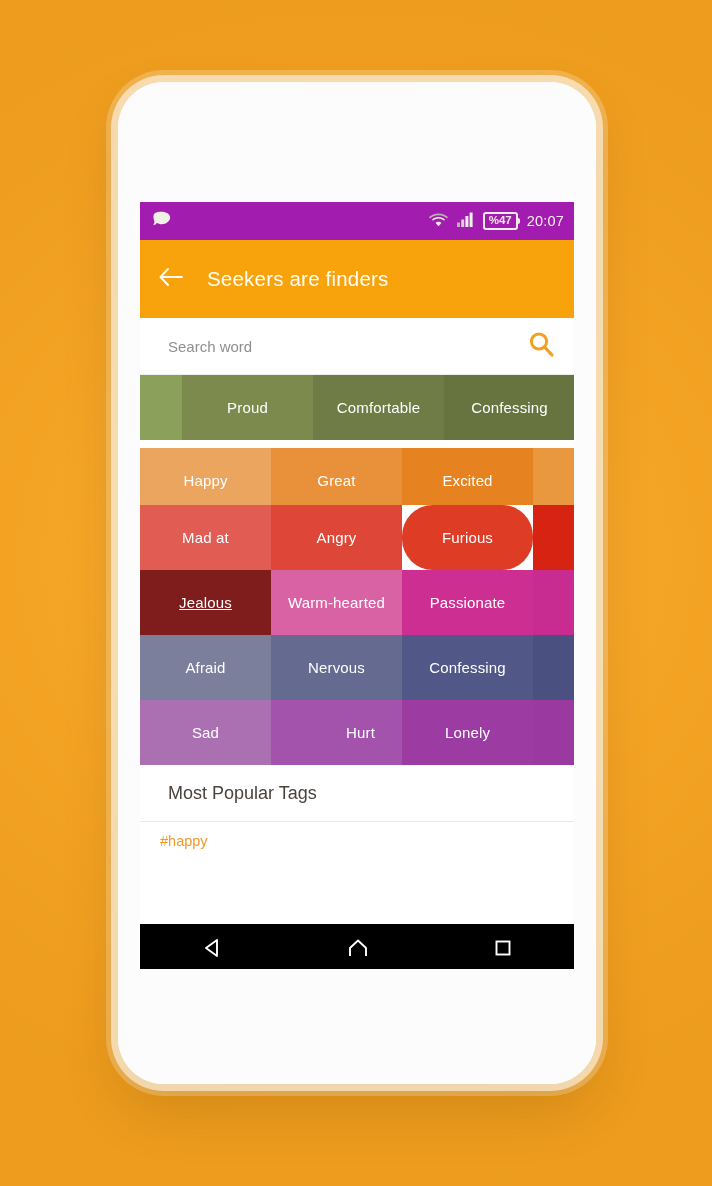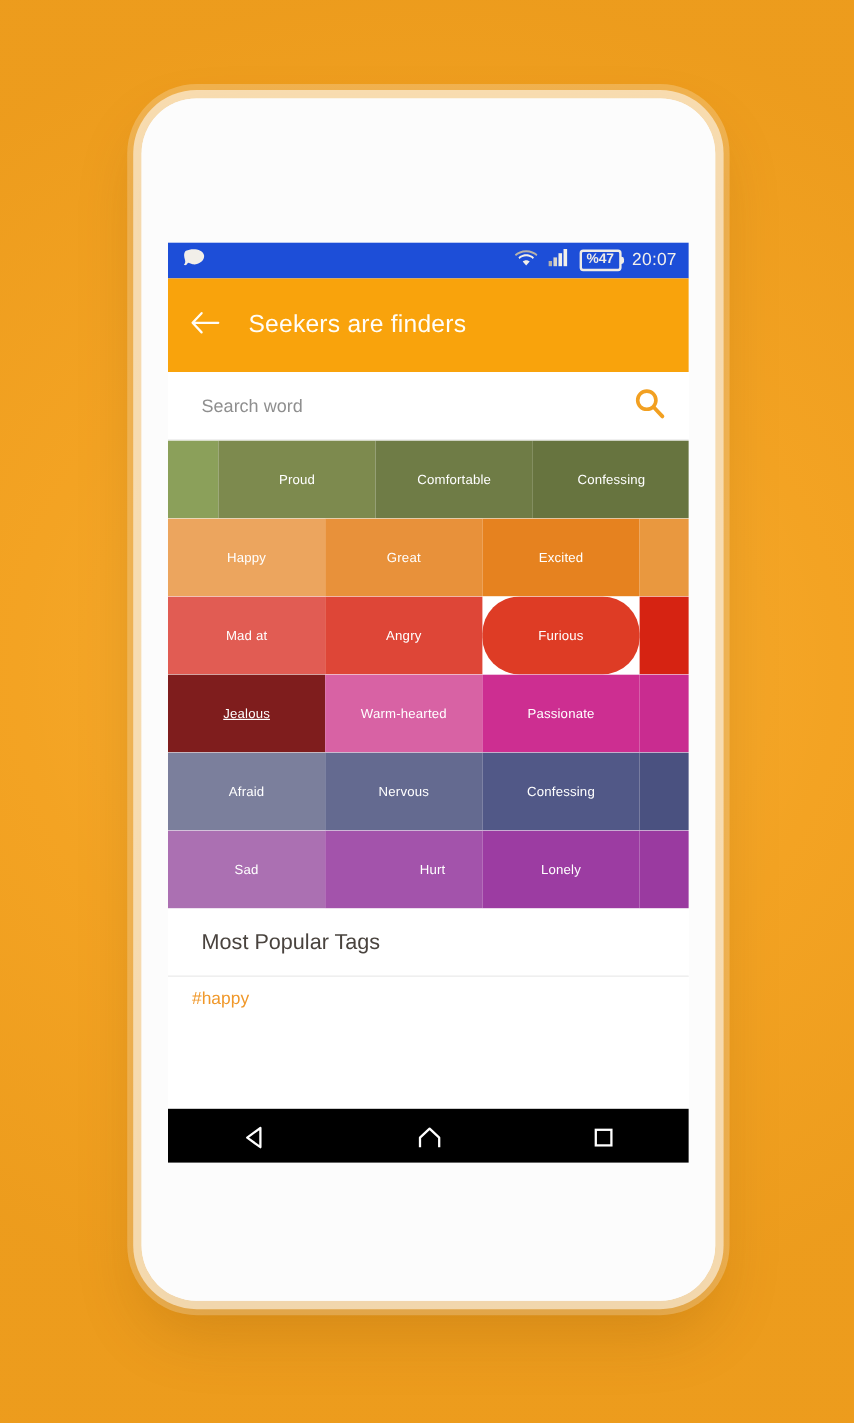--- a/index.html
+++ b/index.html
@@ -43,22 +43,22 @@
   #screen {
     position: absolute;
     left: 22px; top: 120px;
     width: 434px; height: 767px;
     background: #ffffff;
     overflow: hidden;
   }
 
   
   #statusbar {
-    height: 30px;
-    background: #1d4ed8;
+    height: 38px;
+    background: #a21caf;
     display: flex; align-items: center;
     padding: 0 10px 0 12px;
     color: #f2efe9;
   }
   #statusbar .sb-left { display: flex; align-items: center; gap: 6px; }
   #statusbar .sb-right { margin-left: auto; display: flex; align-items: center; gap: 9px; }
   .sb-time { font-size: 14.5px; letter-spacing: .2px; color: #f4f1ec; }
   .batt {
     border: 2px solid #efece6;
     border-radius: 3px;
@@ -107,21 +107,21 @@
     height: 65px;
     width: 100%;
     overflow: hidden;
     position: relative;
   }
   .cell {
     flex: 0 0 131px;
     height: 65px;
     display: flex; align-items: center; justify-content: center;
     color: #ffffff;
-    font-size: 11px;
+    font-size: 15px;
     white-space: nowrap;
     letter-spacing: .15px;
   }
 
   
   #tags-head {
     height: 56px;
     display: flex; align-items: center;
     padding-left: 28px;
     font-size: 18px;
@@ -211,21 +211,21 @@
       <div id="grid">
           <div class="grid-row ">
             <div style="display: flex; height: 65px; margin-left: -89px;">
               <div class="cell" style="background: rgb(139, 160, 90);">l</div>
               <div class="cell" style="background: rgb(125, 138, 78);">Proud</div>
               <div class="cell" style="background: rgb(111, 124, 70);">Comfortable</div>
               <div class="cell" style="background: rgb(103, 116, 63);">Confessing</div>
             </div>
           </div>
           <div class="grid-row">
-            <div style="display: flex; height: 82px;">
+            <div style="display: flex; height: 82px; margin-top: 8px;">
               <div class="cell" style="background: rgb(236, 165, 94);">Happy</div>
               <div class="cell" style="background: rgb(232, 145, 58);">Great</div>
               <div class="cell" style="background: rgb(230, 130, 31);">Excited</div>
               <div class="cell" style="background: rgb(233, 152, 63);"></div>
             </div>
           </div>
           <div class="grid-row">
             <div style="display: flex; height: 65px;">
               <div class="cell" style="background: rgb(225, 92, 83);">Mad at</div>
               <div class="cell" style="background: rgb(222, 70, 55);">Angry</div>

